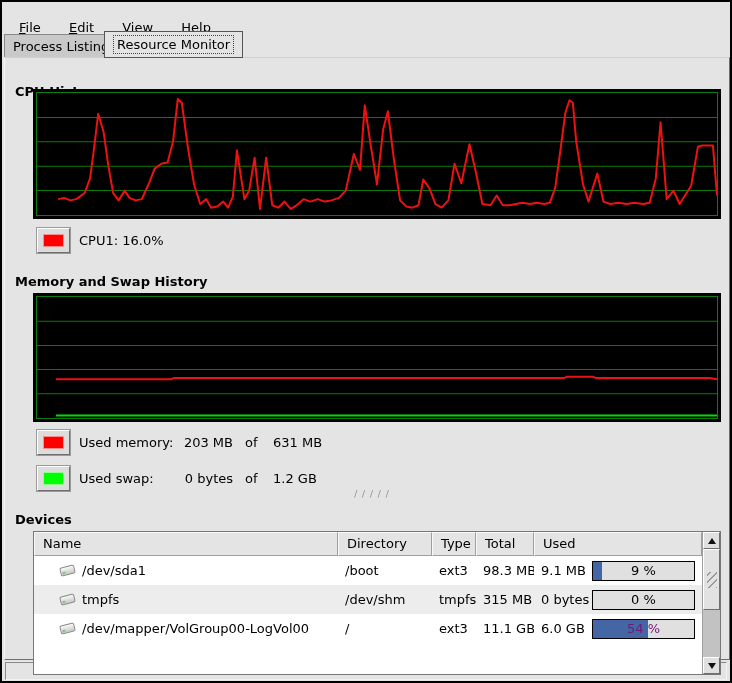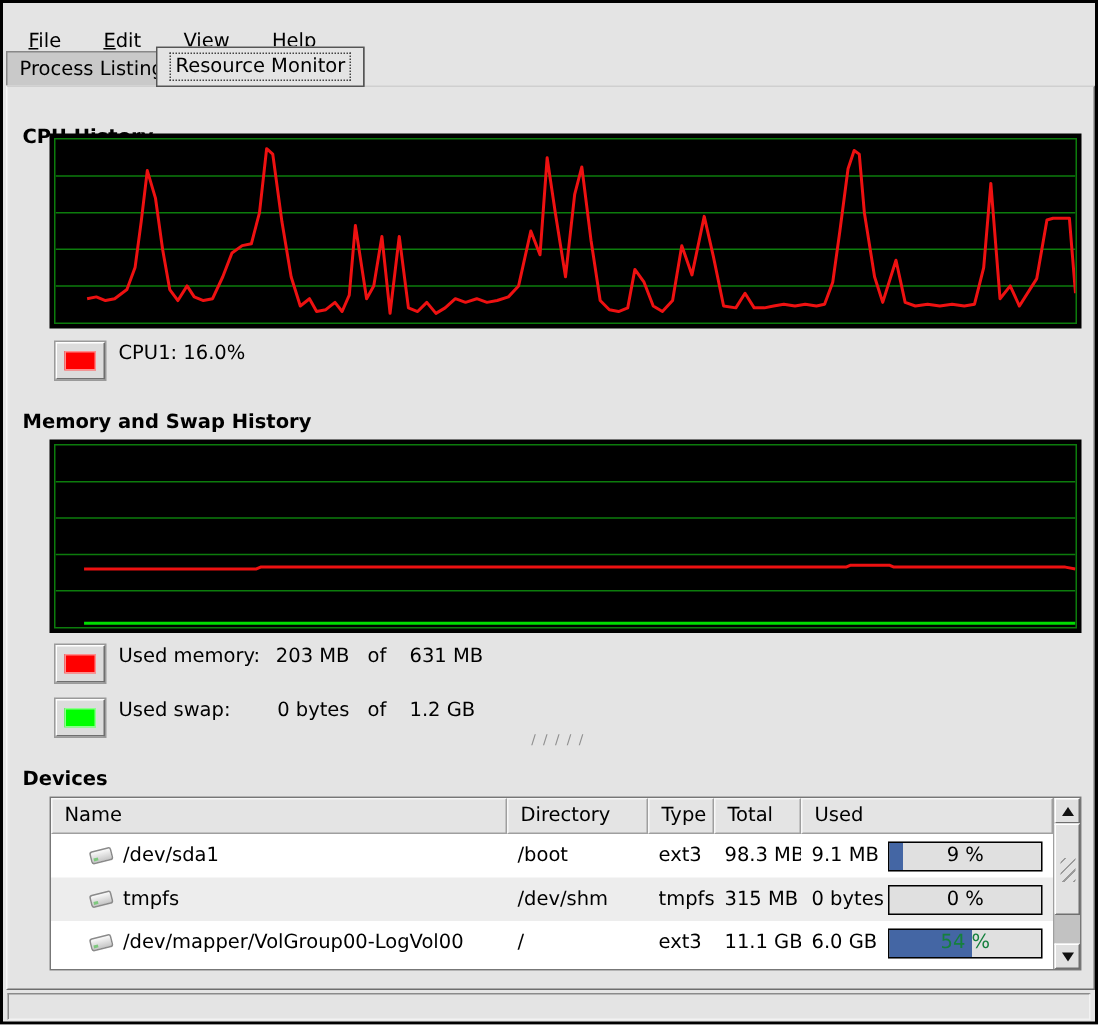--- a/index.html
+++ b/index.html
@@ -37,31 +37,31 @@
   .chart{position:absolute;left:28px;width:688px;background:#000;}
   .plot{position:absolute;left:3px;top:3px;right:3px;bottom:3px;border:1px solid #0c7c0c;}
   .plot svg{display:block;width:100%;height:100%;}
   
   .swatch-btn{
     position:absolute;left:32px;width:33px;height:25px;background:#dcdcdc;
     border:1px solid;border-color:#fff #6f6f6f #6f6f6f #fff;outline:1px solid #9a9a9a;
     display:flex;align-items:center;justify-content:center;cursor:default;
   }
   .swatch{width:21px;height:13px;box-shadow:inset 0 0 0 1px rgba(255,255,255,.55);}
-  .legend-row{position:absolute;left:74px;display:flex;align-items:flex-start;height:25px;}
+  .legend-row{position:absolute;left:74px;display:flex;align-items:center;height:25px;}
   .legend-label{width:96px;}
   .legend-value{width:58px;text-align:right;}
   .legend-of{width:20px;margin-left:12px;}
   .legend-total{margin-left:8px;}
   
   .grip{position:absolute;left:344px;top:486px;width:46px;height:12px;
     color:#8f8f8f;font-size:9px;letter-spacing:1px;line-height:12px;text-align:center;cursor:row-resize;}
   
   .table{
-    position:absolute;left:28px;top:531px;width:688px;height:116px;
+    position:absolute;left:28px;top:531px;width:688px;height:144px;
     border:1px solid #777;background:#fff;display:flex;
   }
   .tbl-main{flex:1;display:flex;flex-direction:column;overflow:hidden;}
   .thead{display:flex;height:24px;background:#e4e4e4;flex:none;}
   .th{
     padding-left:8px;line-height:22px;background:#e4e4e4;
     border:1px solid;border-color:#f8f8f8 #9f9f9f #9f9f9f #f8f8f8;cursor:default;
     white-space:nowrap;overflow:hidden;
   }
   .tr{display:flex;height:29px;align-items:center;}
@@ -75,21 +75,21 @@
   .used-text{width:56px;padding-left:7px;white-space:nowrap;}
   .disk-icon{
     width:15px;height:9px;margin-right:7px;flex:none;
     background:linear-gradient(180deg,#fafafa,#c6c6c6);
     border:1px solid #8a8a8a;border-radius:2px;transform:rotate(-14deg);position:relative;
   }
   .disk-icon::after{content:"";position:absolute;left:1px;bottom:1px;width:3px;height:2px;background:#7ec87e;}
   .pbar{flex:1;height:20px;margin:0 7px 0 2px;border:1px solid #000;background:#e0e0e0;position:relative;}
   .pfill{position:absolute;left:0;top:0;bottom:0;background:#4466a4;}
   .plabel{position:absolute;inset:0;text-align:center;line-height:18px;}
-  .plabel-light{color:#15803d;}
+  .plabel-light{color:#701a75;}
   
   .vscroll{width:18px;flex:none;border-left:1px solid #9f9f9f;background:#c6c6c6;display:flex;flex-direction:column;}
   .sb-btn{height:17px;flex:none;background:#e0e0e0;border:1px solid;border-color:#fff #6f6f6f #6f6f6f #fff;display:flex;align-items:center;justify-content:center;}
   .tri-up{width:0;height:0;border-left:4px solid transparent;border-right:4px solid transparent;border-bottom:6px solid #111;}
   .tri-down{width:0;height:0;border-left:4px solid transparent;border-right:4px solid transparent;border-top:6px solid #111;}
   .sb-thumb{height:61px;flex:none;background:#e2e2e2;border:1px solid;border-color:#fff #6f6f6f #6f6f6f #fff;display:flex;align-items:center;justify-content:center;}
   .sb-grip{width:10px;height:16px;background:repeating-linear-gradient(135deg,transparent 0 2px,#9a9a9a 2px 3px,transparent 3px 5px);}
   .sb-trough{flex:1;background:#c2c2c2;}
   
   .statusbar{

